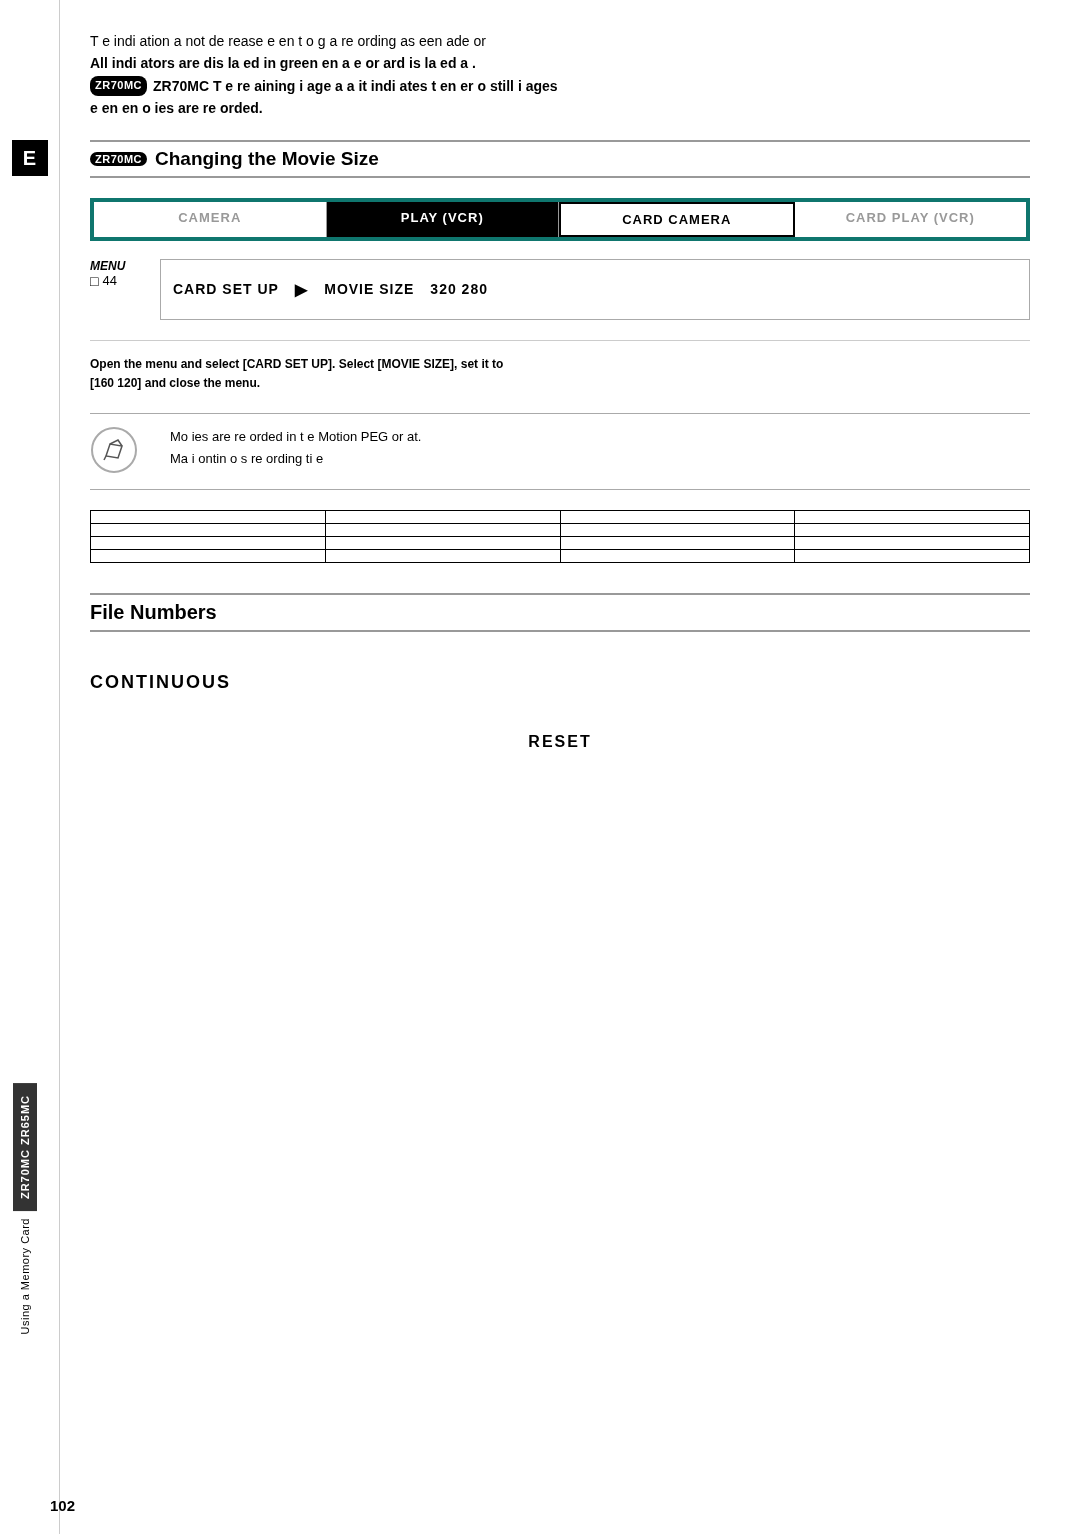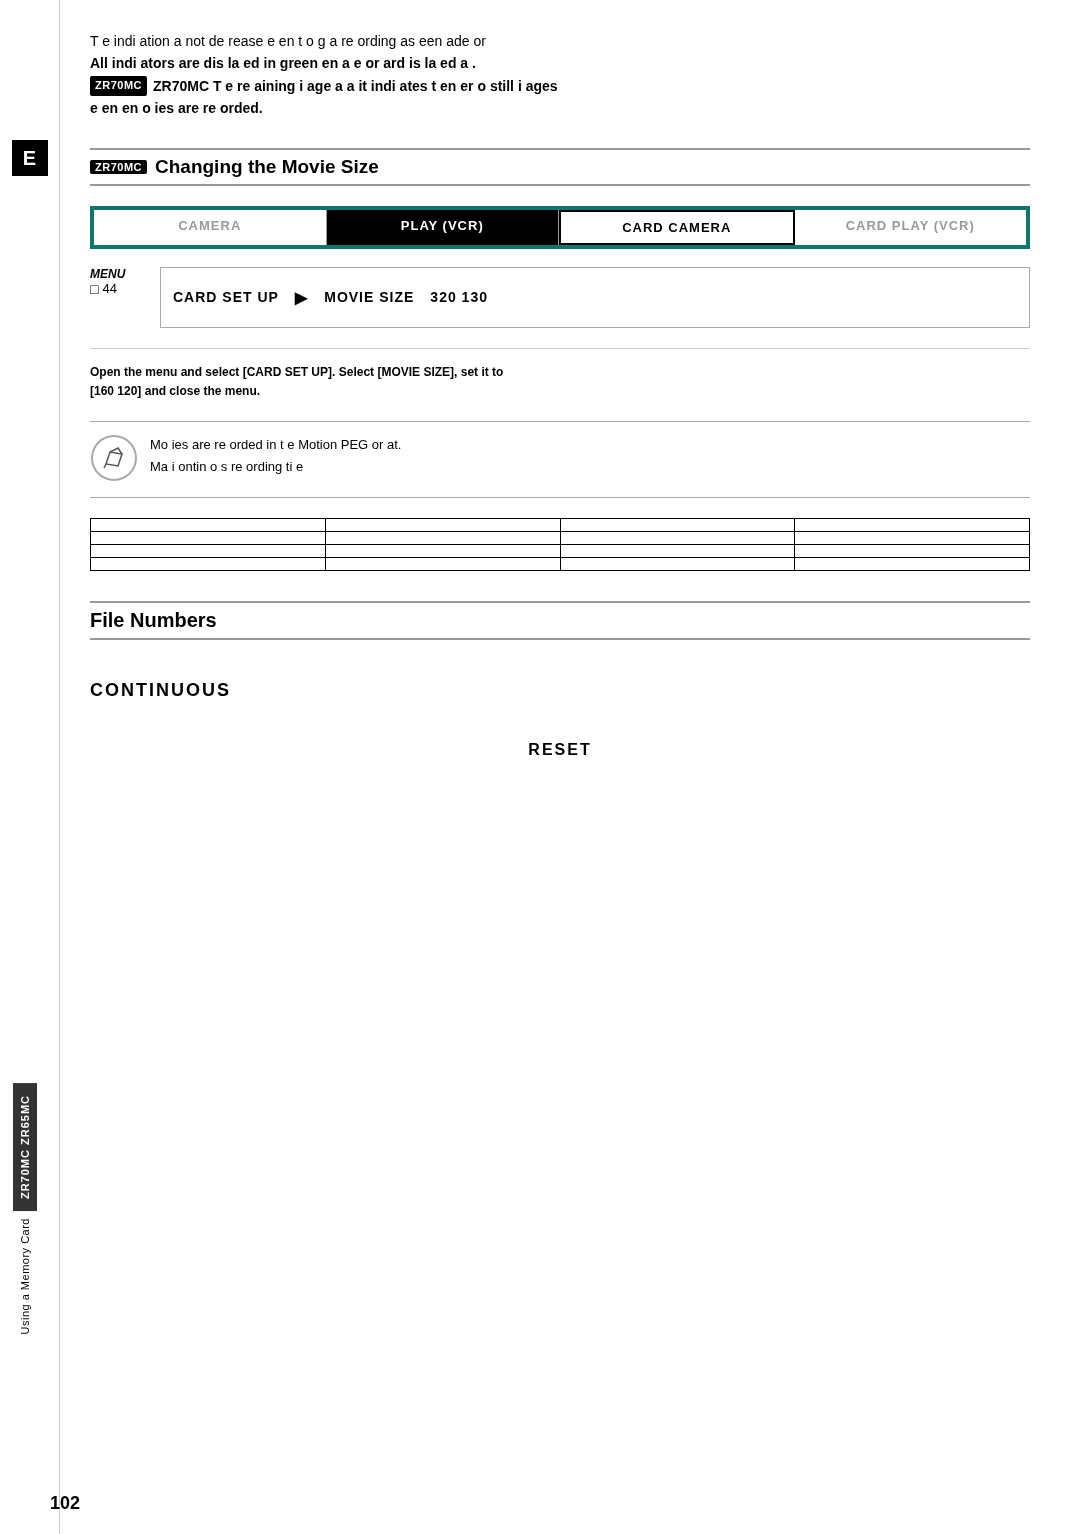--- a/index.html
+++ b/index.html
@@ -77,21 +77,21 @@
     
     .main-content {
       flex: 1;
       padding: 30px 50px 30px 30px;
     }
 
     
     .intro-text {
       font-size: 14px;
       line-height: 1.6;
-      margin-bottom: 28px;
+      margin-bottom: 20px;
       color: #000;
     }
 
     .intro-text .bold-line {
       font-weight: bold;
     }
 
     
     .section-heading {
       display: flex;
@@ -102,21 +102,21 @@
       padding: 6px 0;
       margin-bottom: 20px;
     }
 
     .zr70mc-badge {
       background: #000;
       color: #fff;
       font-size: 11px;
       font-weight: bold;
       padding: 1px 5px;
-      border-radius: 2px;
+      border-radius: 8px;
       letter-spacing: 0.5px;
     }
 
     .section-title {
       font-size: 19px;
       font-weight: bold;
     }
 
     
     .mode-tabs {
@@ -202,21 +202,21 @@
       font-weight: bold;
       line-height: 1.6;
       margin-bottom: 20px;
       border-top: 1px solid #ccc;
       padding-top: 14px;
     }
 
     
     .note-box {
       display: flex;
-      gap: 12px;
+      gap: 32px;
       border-top: 1px solid #aaa;
       border-bottom: 1px solid #aaa;
       padding: 12px 0;
       margin-bottom: 20px;
     }
 
     .note-icon {
       width: 48px;
       height: 48px;
       flex-shrink: 0;
@@ -275,21 +275,21 @@
       font-weight: bold;
       letter-spacing: 2px;
       text-align: center;
     }
 
     
     .page-number {
       position: absolute;
       bottom: 20px;
       left: 50px;
-      font-size: 18px;
+      font-size: 15px;
       font-weight: bold;
     }
 
     .menu-left {
       display: flex;
       flex-direction: column;
       align-items: flex-start;
     }
   </style>
 </head>
@@ -345,21 +345,21 @@
         <span class="menu-label">MENU</span>
         <div class="menu-page">
           <span class="menu-page-icon">□</span>
           <span>44</span>
         </div>
       </div>
       <div class="menu-content-box">
         <span>CARD SET UP</span>
         <span class="arrow-icon">▶</span>
         <span>MOVIE SIZE</span>
-        <span>320  130</span>
+        <span>320  280</span>
       </div>
     </div>
 
     <div class="instruction-text">
       <div>Open the menu and select [CARD SET UP]. Select [MOVIE SIZE], set it to</div>
       <div>[160  120] and close the menu.</div>
     </div>
 
     <div class="note-box">
       <div>

